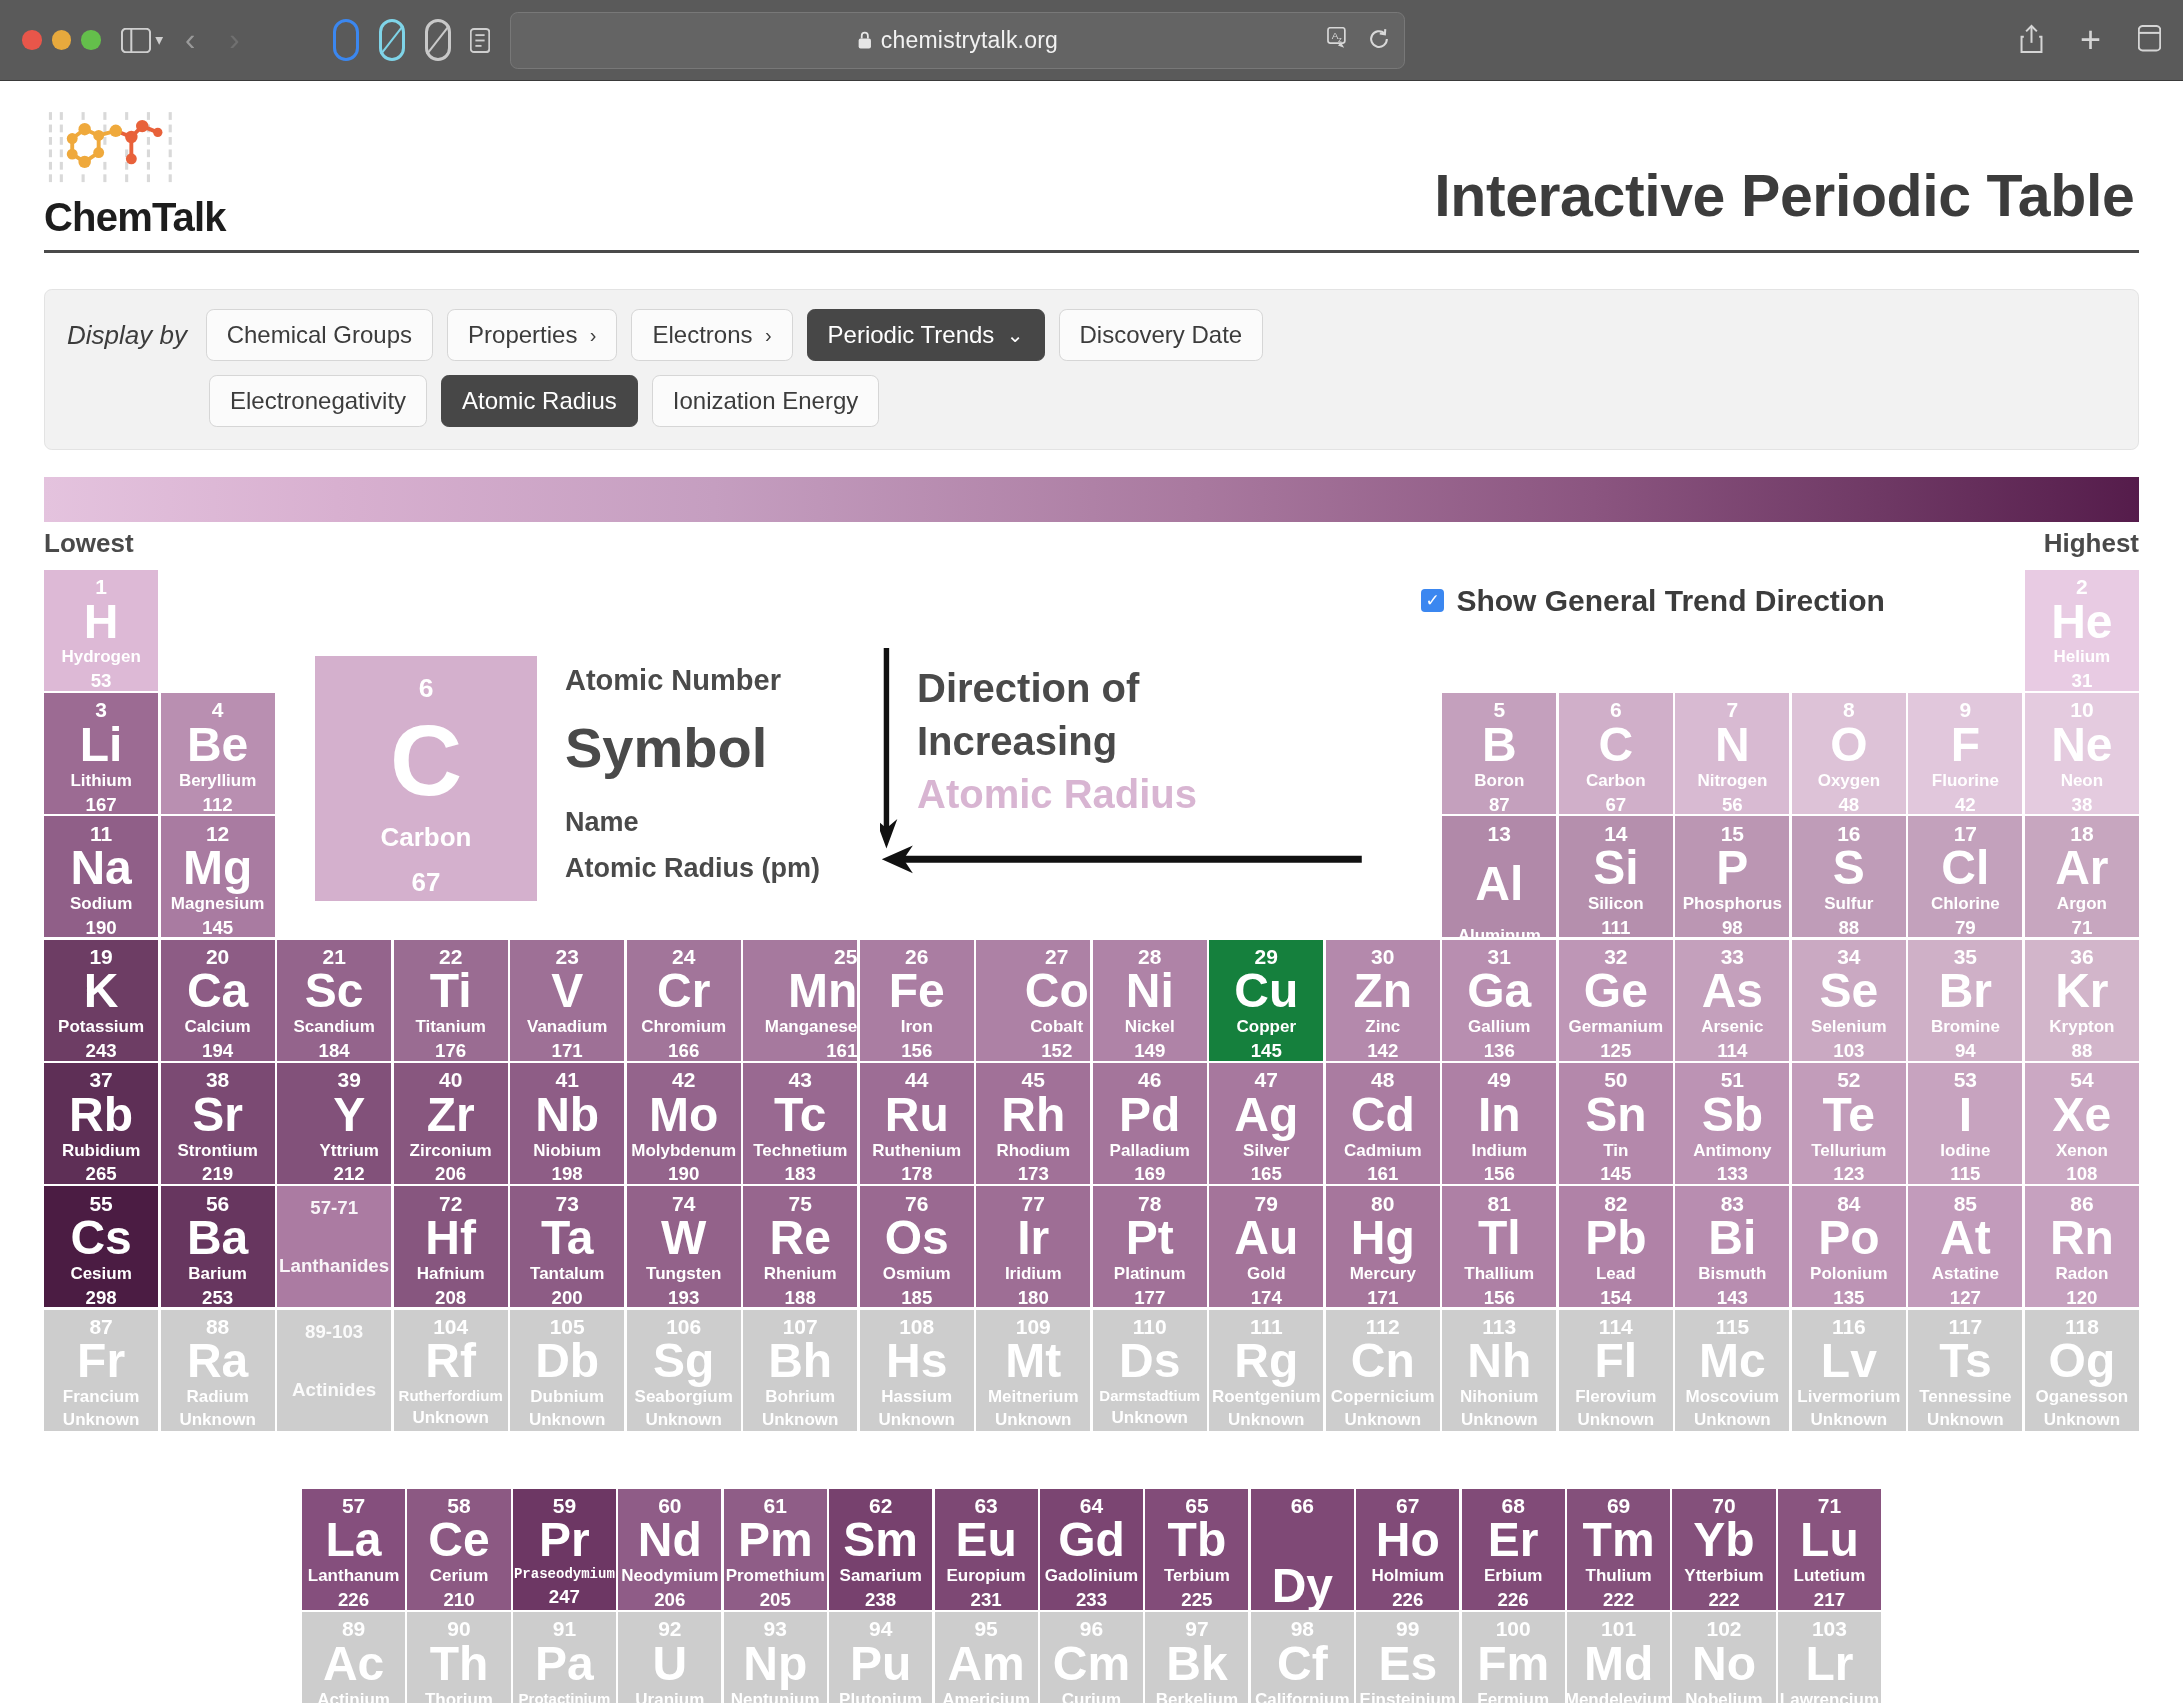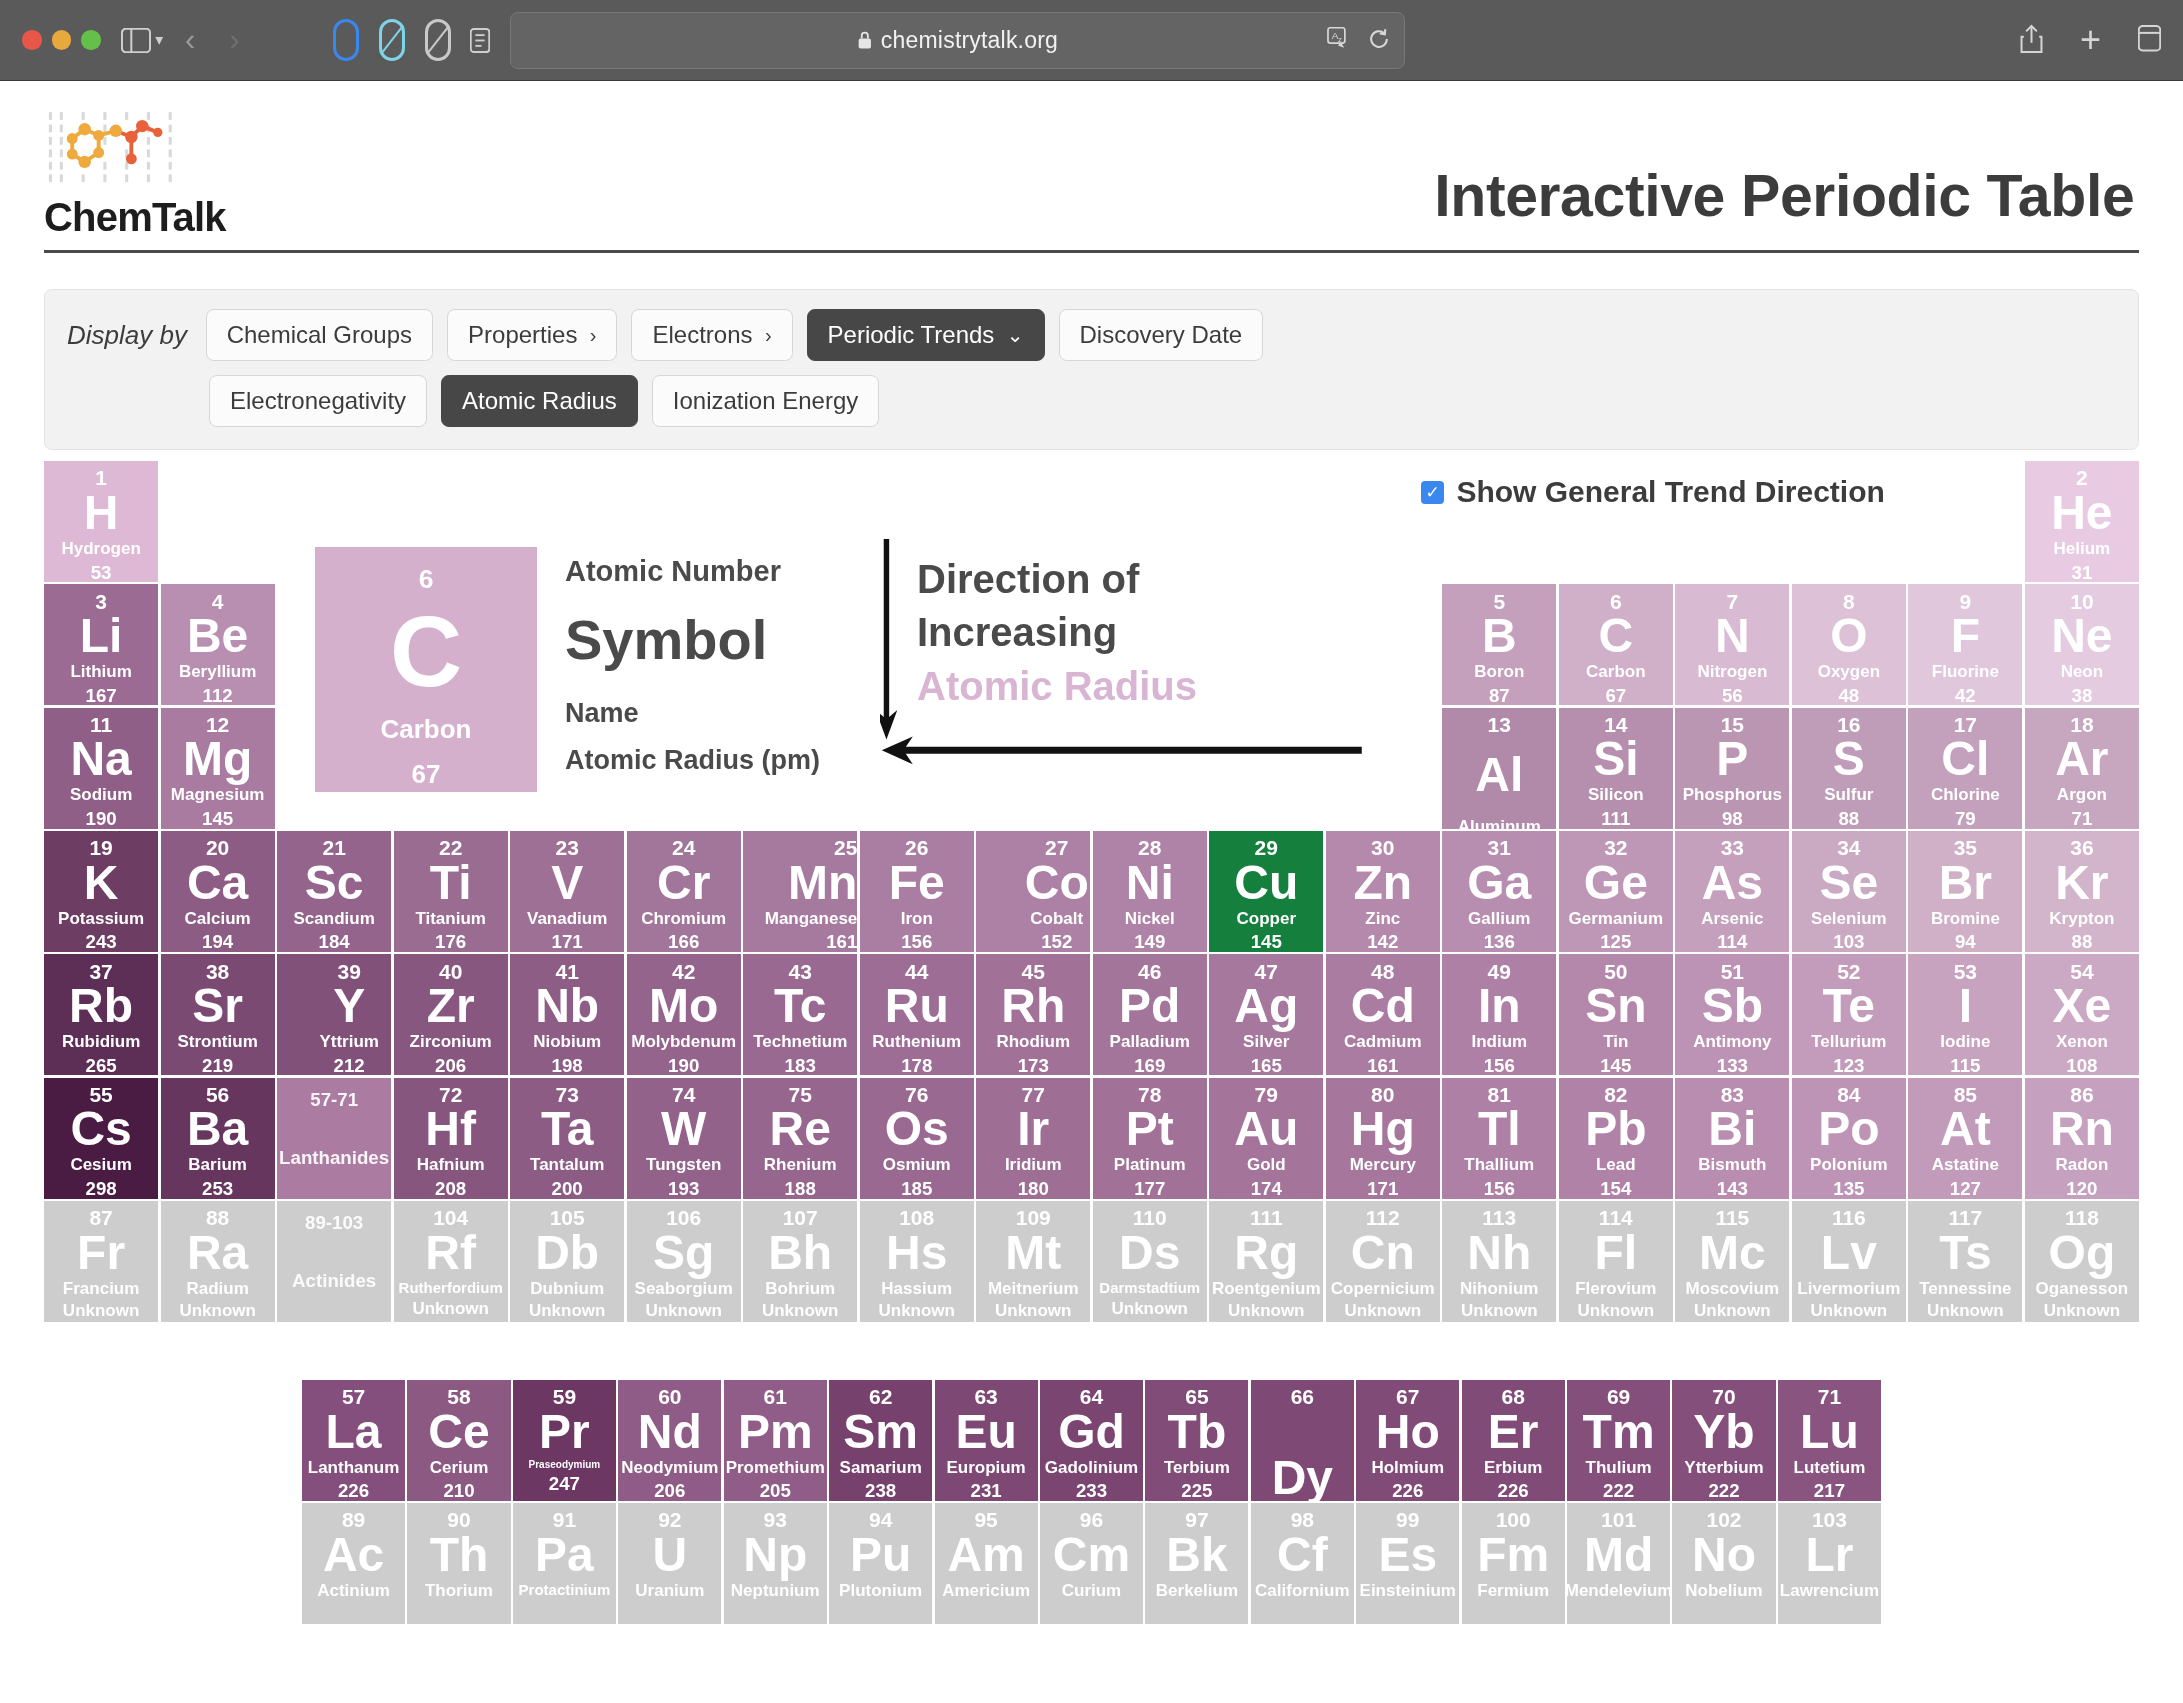--- a/index.html
+++ b/index.html
@@ -435,20 +435,27 @@
       </button>
       <button class="btn active">
         <span>Atomic Radius</span>
       </button>
       <button class="btn">
         <span>Ionization Energy</span>
       </button>
     </div>
   </div>
 
+  <div class="legend">
+    <div class="legend-bar"></div>
+    <div class="legend-labels">
+      <span>Lowest</span>
+      <span>Highest</span>
+    </div>
+  </div>
 
   <div class="ptable-wrap">
     <div class="ptable" id="ptable">
         <div class="cell" style="background: rgb(221, 185, 214);">
           <span class="num">1</span>
           <span class="sym">H</span>
           <span class="nm">Hydrogen</span>
           <span class="val">53</span>
         </div>
         <div class="cell empty"></div>
@@ -1064,21 +1071,21 @@
         </div>
         <div class="cell" style="background: rgb(140, 89, 131);">
           <span class="num">58</span>
           <span class="sym">Ce</span>
           <span class="nm">Cerium</span>
           <span class="val">210</span>
         </div>
         <div class="cell" style="background: rgb(109, 55, 100);">
           <span class="num">59</span>
           <span class="sym">Pr</span>
-          <span class="nm" style="font-size: 10px;">Praseodymium</span>
+          <span class="nm" style="font-size: 14px; font-family: Liberation Mono, monospace;">Praseodymium</span>
           <span class="val">247</span>
         </div>
         <div class="cell" style="background: rgb(143, 92, 135);">
           <span class="num">60</span>
           <span class="sym">Nd</span>
           <span class="nm">Neodymium</span>
           <span class="val">206</span>
         </div>
         <div class="cell" style="background: rgb(143, 93, 135);">
           <span class="num">61</span>

